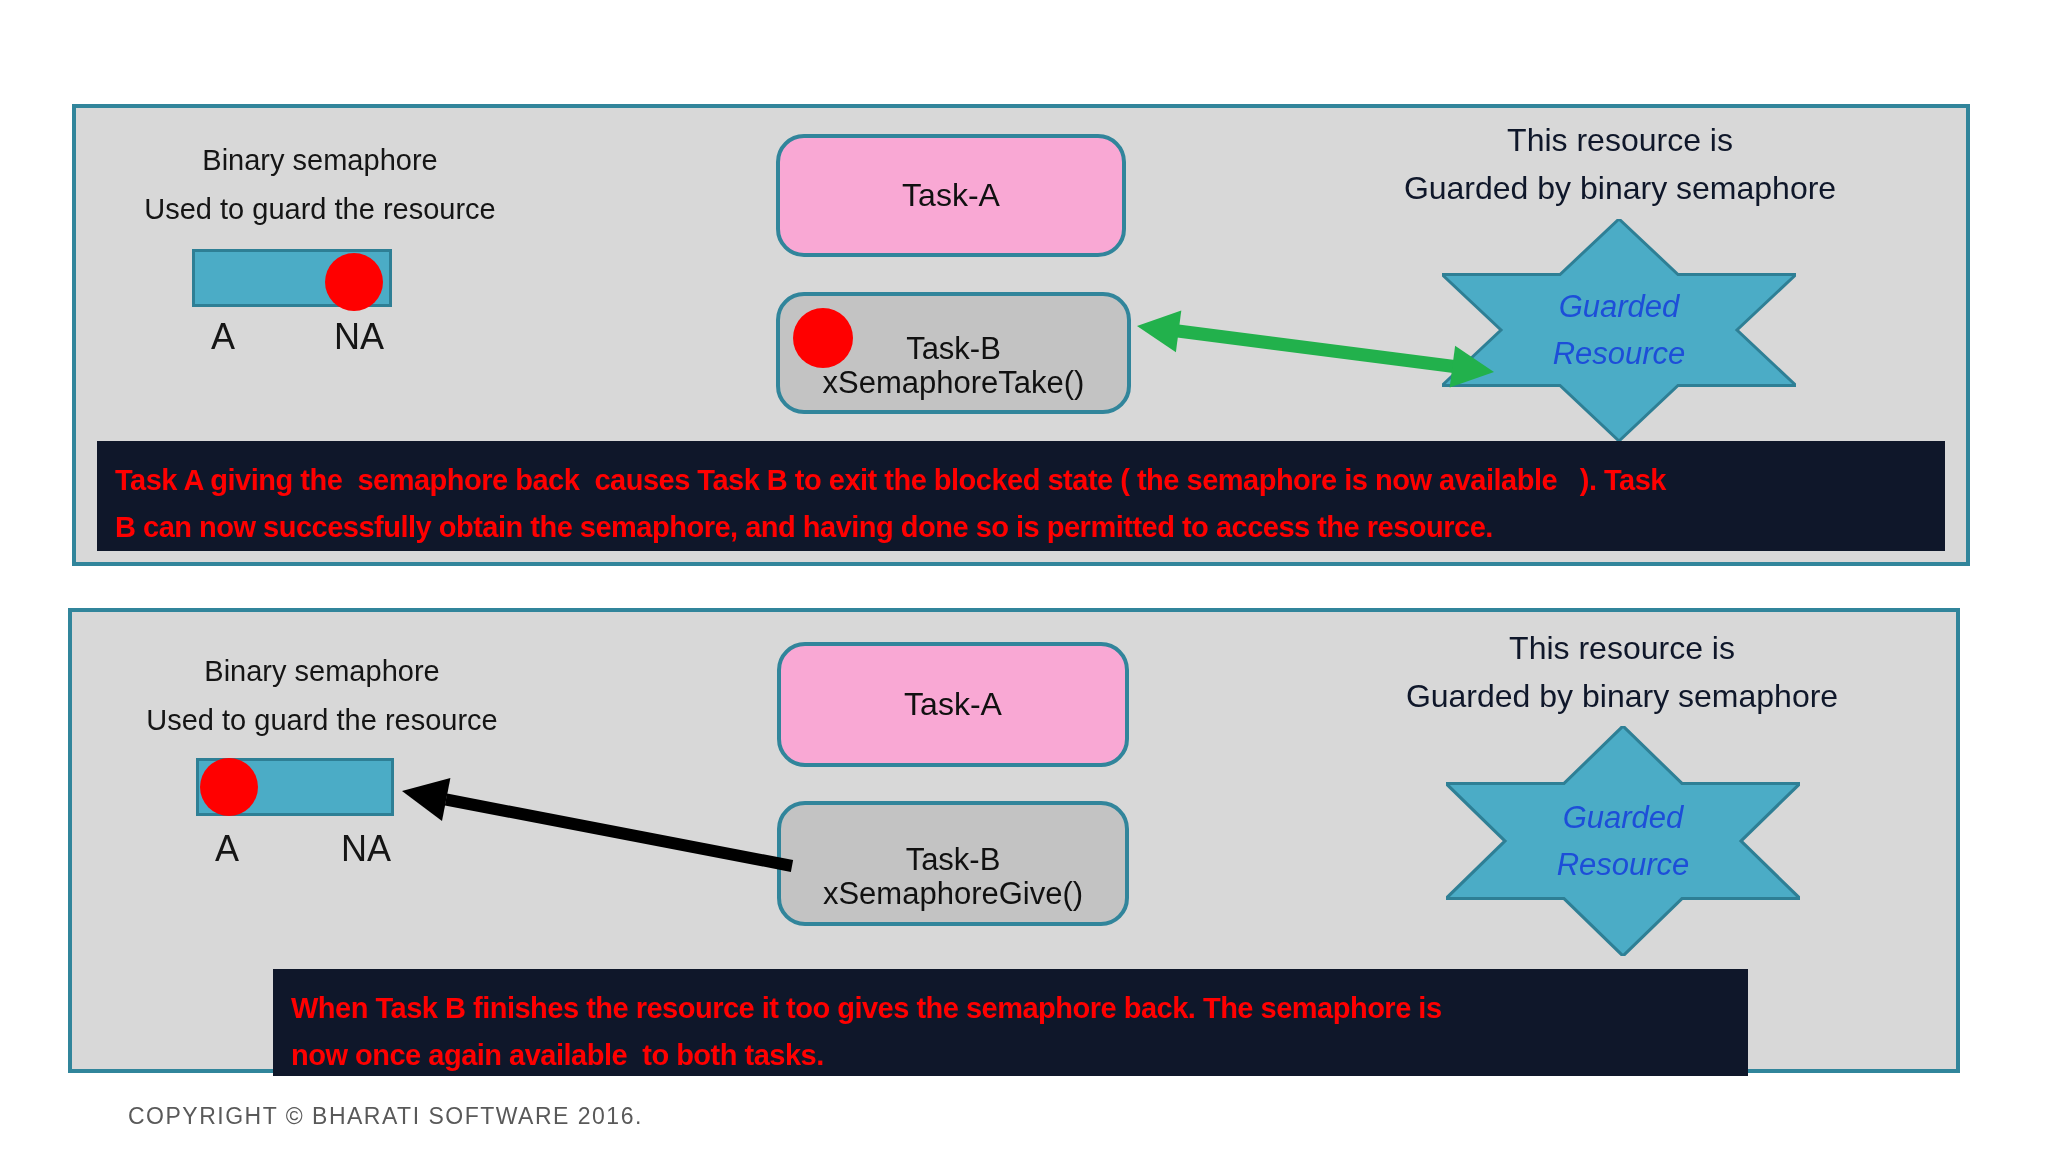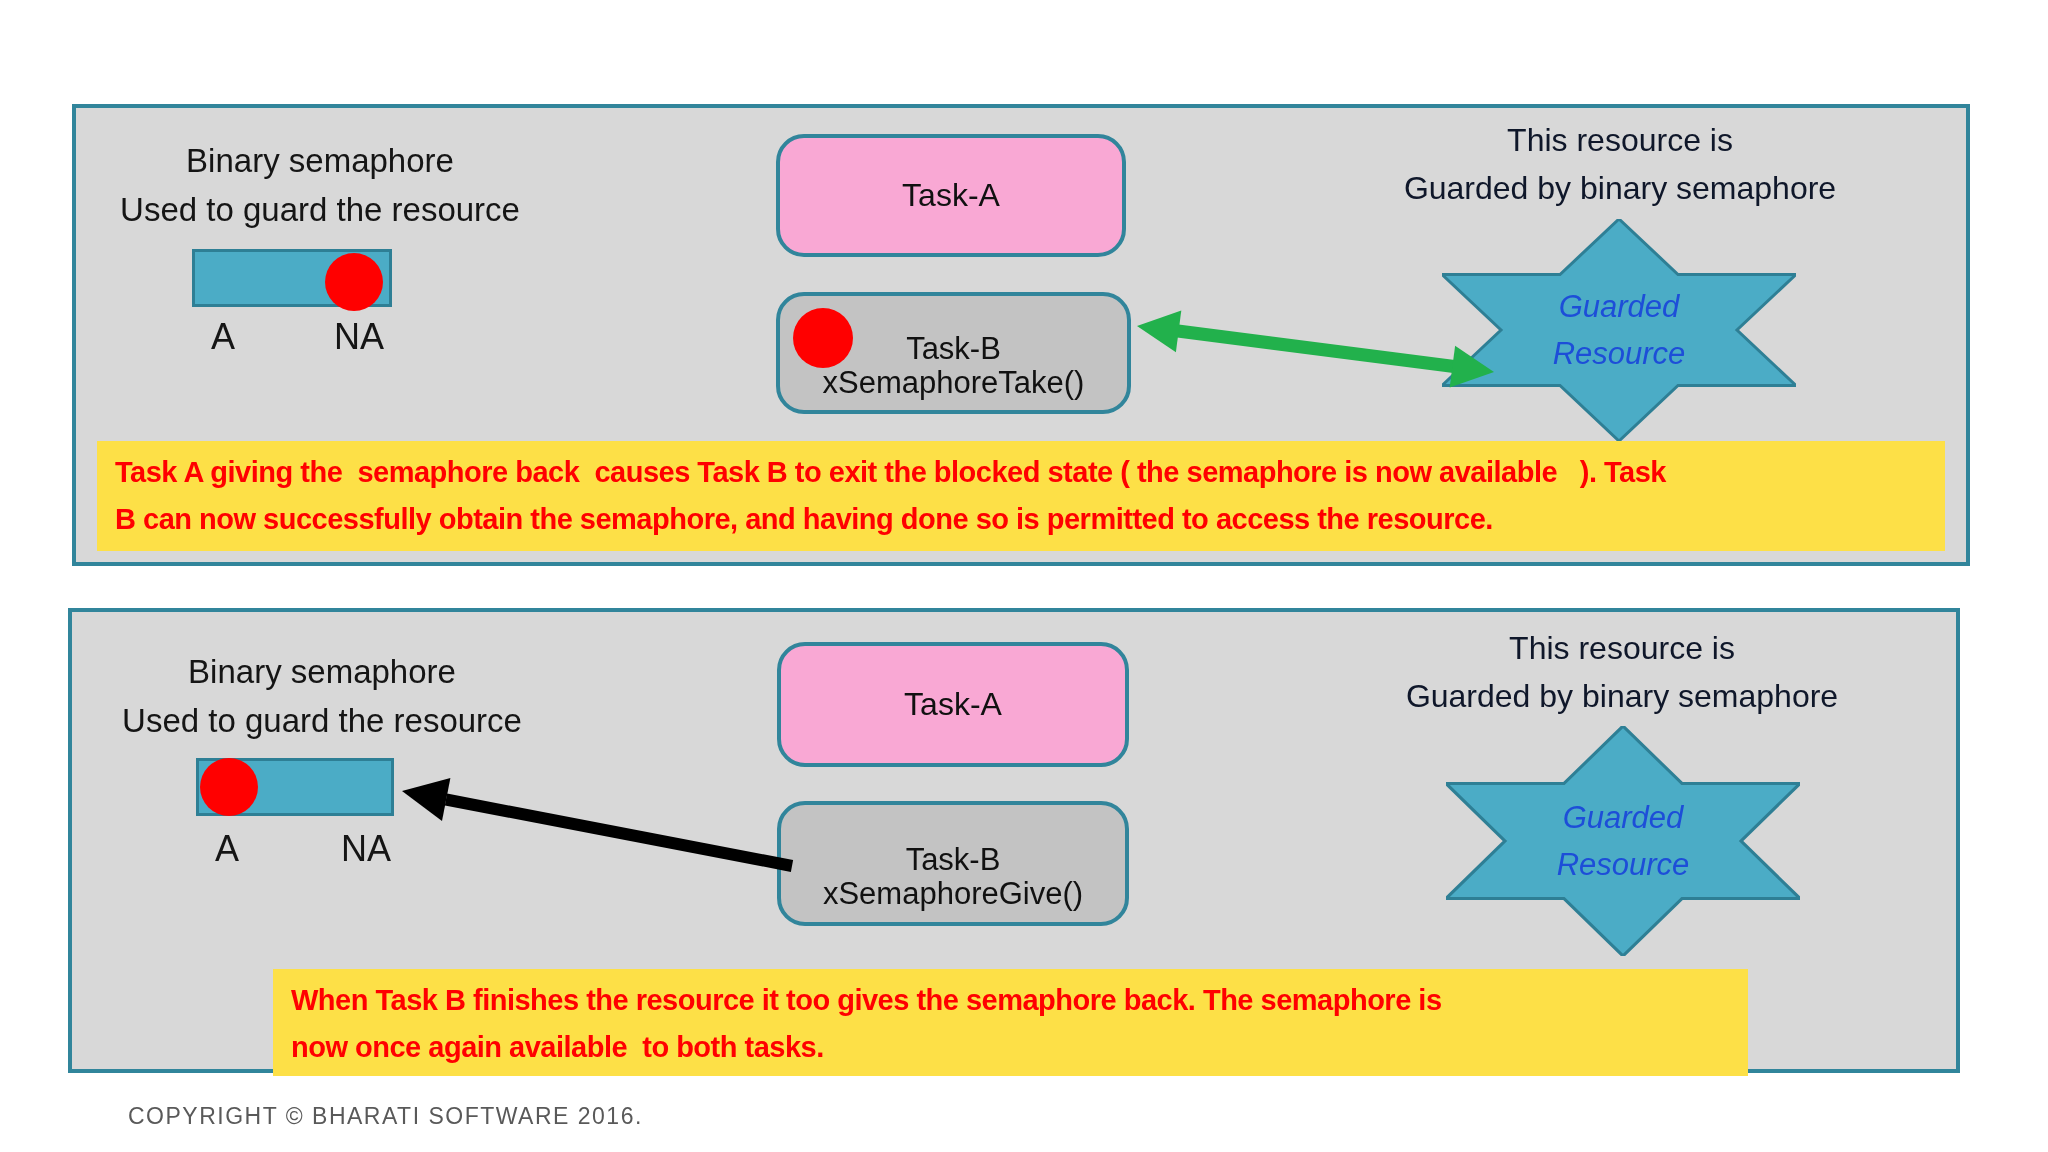--- a/index.html
+++ b/index.html
@@ -10,21 +10,21 @@
     font-family: "Liberation Sans", sans-serif; color: #1a1a1a;
   }
   .panel {
     position: absolute; background: #d8d8d8; border: 4px solid #31859b;
   }
   .p0 { left: 72px;  top: 104px; width: 1898px; height: 462px; }
   .p1 { left: 68px;  top: 608px; width: 1892px; height: 465px; }
 
   .sem-heading {
     position: absolute; text-align: center; white-space: pre-line;
-    font-size: 33px; line-height: 49px; color: #151515;
+    font-size: 29px; line-height: 49px; color: #151515;
   }
   .p0 .sem-heading { left: 0; top: 28px; width: 488px; }
   .p1 .sem-heading { left: 0; top: 35px; width: 500px; }
 
   .sem-bar {
     position: absolute; background: #4bacc6; border: 3px solid #2e7f95;
   }
   .p0 .sem-bar { left: 116px; top: 141px; width: 200px; height: 58px; }
   .p1 .sem-bar { left: 124px; top: 146px; width: 198px; height: 58px; }
 
@@ -74,24 +74,24 @@
     display: flex; align-items: center; justify-content: center;
     text-align: center; white-space: pre-line;
     color: #1d4ed8; font-size: 31px; line-height: 47px; font-style: italic;
   }
 
   .arrow-svg { position: absolute; }
   .p0 .arrow-svg { left: 1048px; top: 194px; width: 392px; height: 92px; }
   .p1 .arrow-svg { left: 315px;  top: 163px; width: 422px; height: 107px; }
 
   .caption {
-    position: absolute; background: #fde047; color: #ff0000;
+    position: absolute; background: #0f172a; color: #ff0000;
     font-weight: bold; font-size: 29px; line-height: 47px;
     letter-spacing: -0.5px; white-space: pre; overflow: hidden;
-    padding: 8px 18px;
+    padding: 16px 18px;
   }
   .p0 .caption { left: 21px;  top: 333px; width: 1848px; height: 110px; }
   .p1 .caption { left: 201px; top: 357px; width: 1475px; height: 107px; }
 
   .footer {
     position: absolute; left: 128px; top: 1103px;
     font-size: 23px; letter-spacing: 1.5px; color: #595959;
   }
 </style>
 </head>

